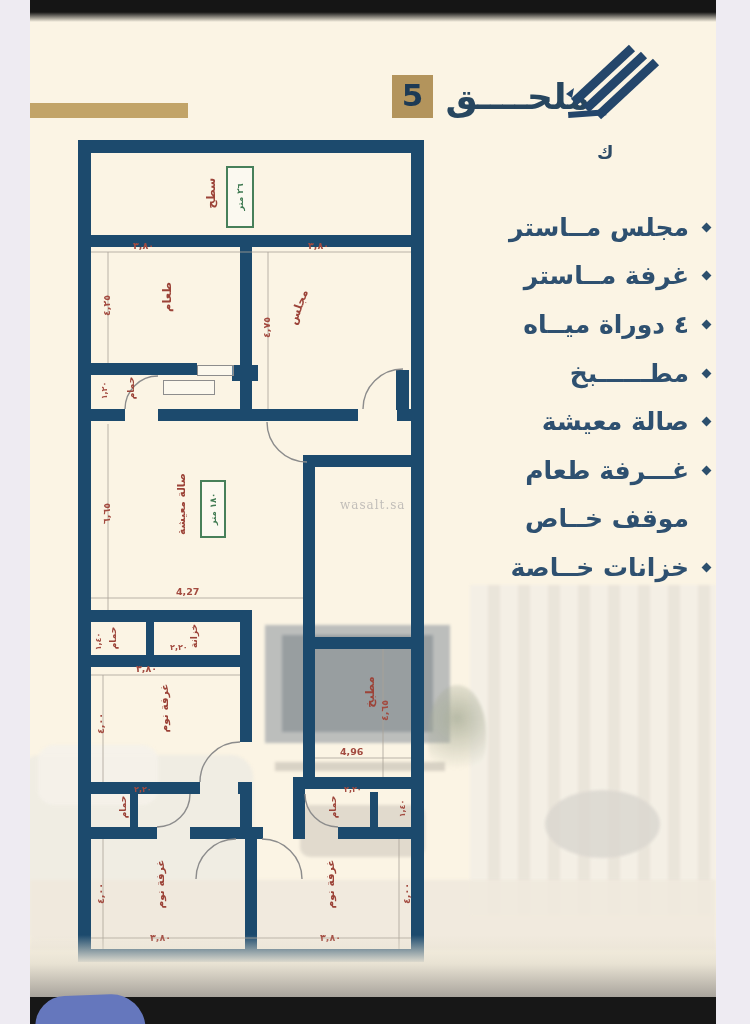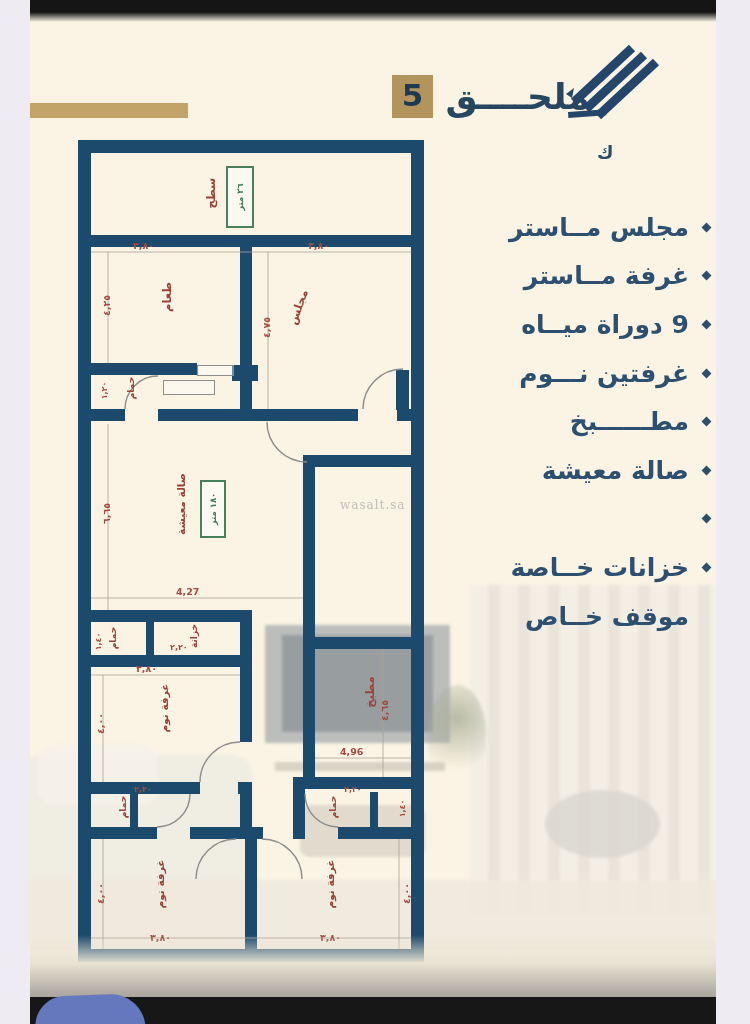--- a/index.html
+++ b/index.html
@@ -116,44 +116,41 @@
     <div class="feat-row">
       <span class="bullet"></span>
       <span class="feat-label" dir="rtl">مجلس مــاستر</span>
     </div>
     <div class="feat-row">
       <span class="bullet"></span>
       <span class="feat-label" dir="rtl">غرفة مــاستر</span>
     </div>
     <div class="feat-row">
       <span class="bullet"></span>
-      <span class="feat-label" dir="rtl">9 دوراة ميــاه</span>
-    </div>
-    <div class="feat-row">
-      <span class="bullet"></span>
-      <span class="feat-label" dir="rtl">غرفتين نـــوم</span>
+      <span class="feat-label" dir="rtl">٤ دوراة ميــاه</span>
     </div>
     <div class="feat-row">
       <span class="bullet"></span>
       <span class="feat-label" dir="rtl">مطــــــبخ</span>
     </div>
     <div class="feat-row">
       <span class="bullet"></span>
       <span class="feat-label" dir="rtl">صالة معيشة</span>
     </div>
     <div class="feat-row">
       <span class="bullet"></span>
-    </div>
-    <div class="feat-row">
-      <span class="bullet"></span>
-      <span class="feat-label" dir="rtl">خزانات خــاصة</span>
+      <span class="feat-label" dir="rtl">غـــرفة طعام</span>
     </div>
     <div class="feat-row">
       <span class="bullet hidden"></span>
       <span class="feat-label" dir="rtl">موقف خــاص</span>
+    </div>
+    <div class="feat-row">
+      <span class="bullet"></span>
+      <span class="feat-label" dir="rtl">خزانات خــاصة</span>
     </div>
   </div>
 
   <div class="plan">
 
     <div class="w" style="left:0;top:0;width:346px;height:13px"></div>
     <div class="w" style="left:0;top:0;width:13px;height:822px"></div>
     <div class="w" style="left:333px;top:0;width:13px;height:822px"></div>
     <div class="w" style="left:0;top:809px;width:346px;height:13px"></div>
 

